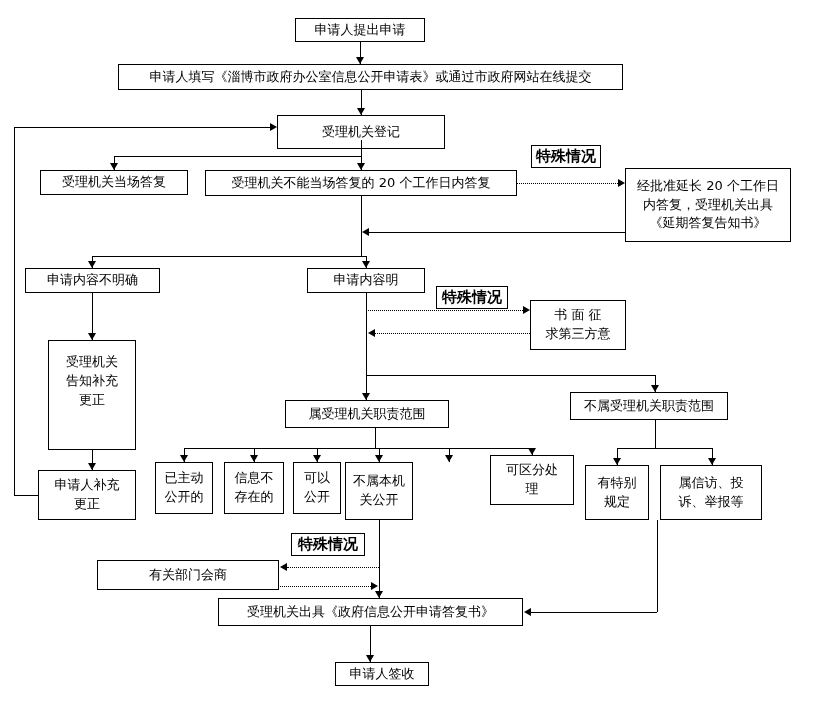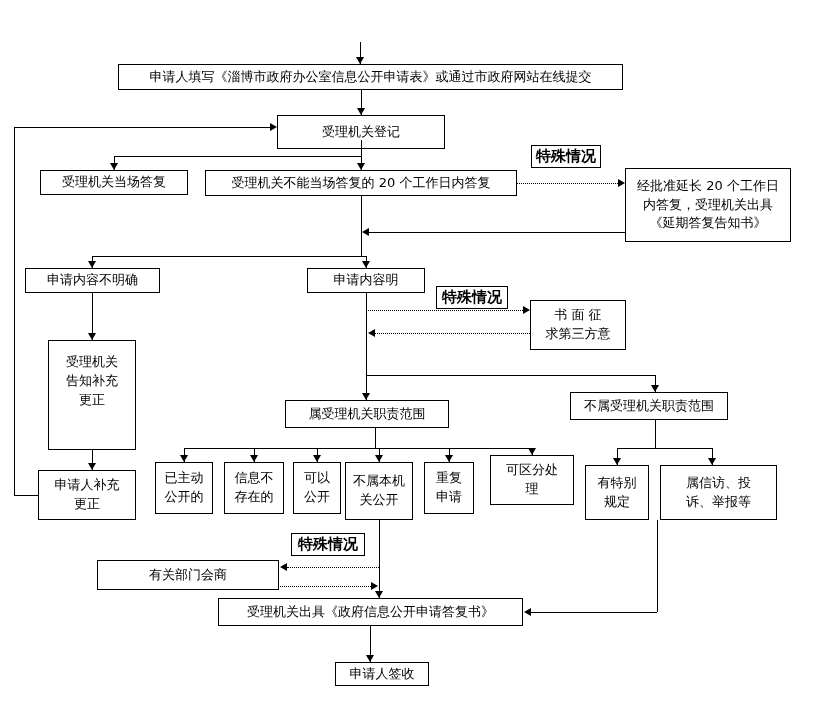--- a/index.html
+++ b/index.html
@@ -32,20 +32,23 @@
   .line.h-dot{height:0;border-top:1px dotted #000;}
   .arrow{position:absolute;width:0;height:0;}
   .arrow.down{border-left:4px solid transparent;border-right:4px solid transparent;border-top:7px solid #000;}
   .arrow.right{border-top:4px solid transparent;border-bottom:4px solid transparent;border-left:7px solid #000;}
   .arrow.left{border-top:4px solid transparent;border-bottom:4px solid transparent;border-right:7px solid #000;}
 </style>
 </head>
 <body>
 
 <div id="flowchart" style="background: rgb(255, 255, 255);">
+    <div class="node" style="left: 295px; top: 18px; width: 130px; height: 24px;">
+      <span>申请人提出申请</span>
+    </div>
     <div class="node" style="left: 118px; top: 64px; width: 505px; height: 26px;">
       <span>申请人填写《淄博市政府办公室信息公开申请表》或通过市政府网站在线提交</span>
     </div>
     <div class="node" style="left: 277px; top: 115px; width: 168px; height: 34px;">
       <span>受理机关登记</span>
     </div>
     <div class="node" style="left: 40px; top: 170px; width: 148px; height: 25px;">
       <span>受理机关当场答复</span>
     </div>
     <div class="node" style="left: 205px; top: 170px; width: 312px; height: 26px;">
@@ -86,30 +89,27 @@
     </div>
     <div class="node" style="left: 224px; top: 462px; width: 60px; height: 52px;">
       <span>信息不<br>存在的</span>
     </div>
     <div class="node" style="left: 293px; top: 462px; width: 48px; height: 52px;">
       <span>可以<br>公开</span>
     </div>
     <div class="node" style="left: 345px; top: 462px; width: 68px; height: 58px;">
       <span>不属本机<br>关公开</span>
     </div>
-    <div class="node" style="left: 424px; top: 462px; width: 50px; height: 52px;">
-      <span>重复<br>申请</span>
-    </div>
     <div class="node" style="left: 490px; top: 455px; width: 84px; height: 50px;">
       <span>可区分处<br>理</span>
     </div>
     <div class="node" style="left: 585px; top: 465px; width: 64px; height: 55px;">
       <span>有特别<br>规定</span>
     </div>
-    <div class="node" style="left: 660px; top: 465px; width: 117px; height: 55px;">
+    <div class="node" style="left: 660px; top: 465px; width: 102px; height: 55px;">
       <span>属信访、投<br>诉、举报等</span>
     </div>
     <div class="node small" style="left: 291px; top: 533px; width: 74px; height: 23px;">
       <span>特殊情况</span>
     </div>
     <div class="node" style="left: 97px; top: 560px; width: 182px; height: 30px;">
       <span>有关部门会商</span>
     </div>
     <div class="node" style="left: 218px; top: 598px; width: 305px; height: 28px;">
       <span>受理机关出具《政府信息公开申请答复书》</span>

